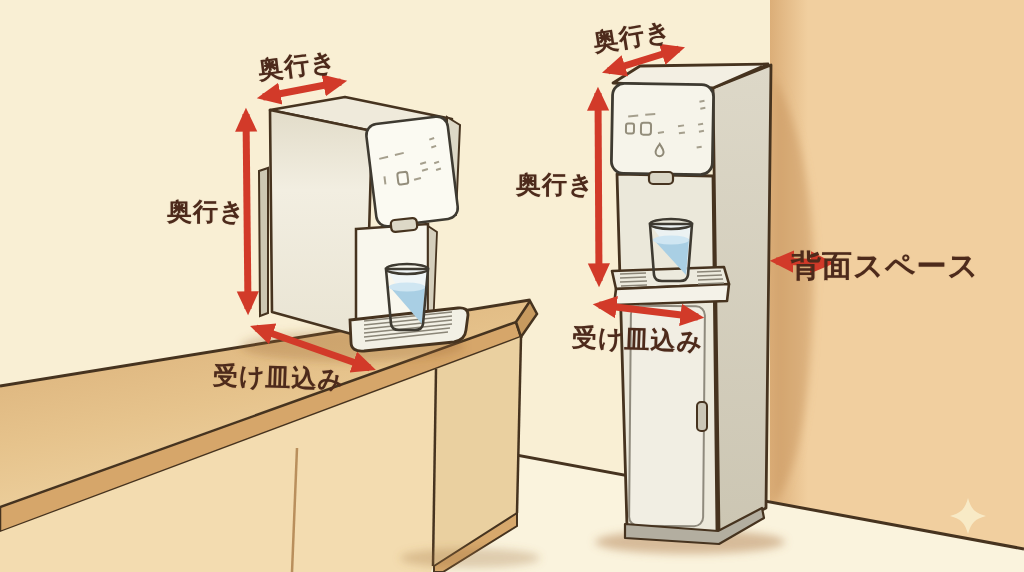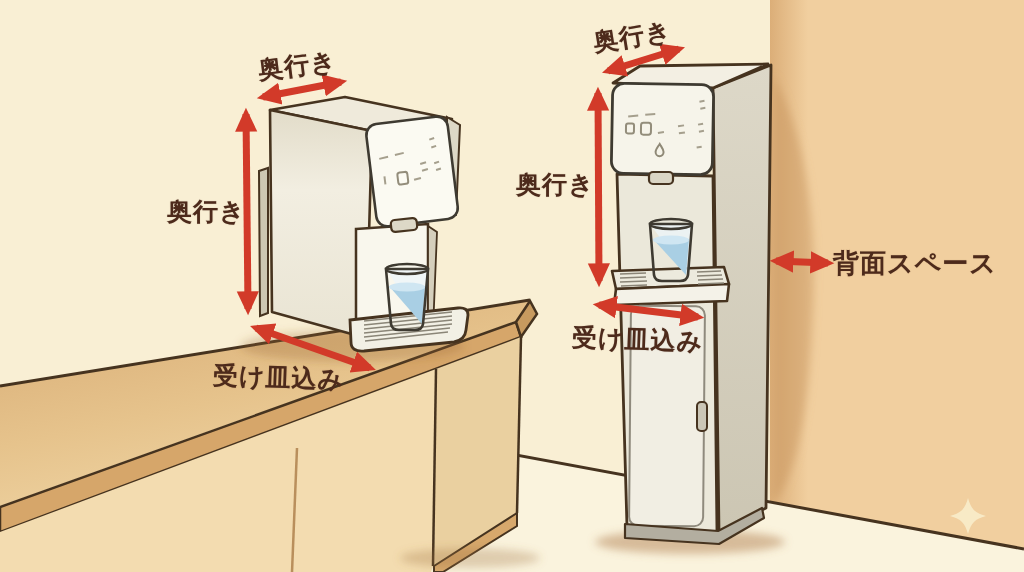--- a/index.html
+++ b/index.html
@@ -18,21 +18,21 @@
     white-space:nowrap;
     text-shadow:0 0 1px rgba(77,42,27,.35);
     user-select:none;
   }
   .lbl-left-depth-top  {left:258px;top:49px;transform:rotate(-7deg);}
   .lbl-left-depth-side {left:167px;top:195px;}
   .lbl-left-tray       {left:213px;top:361px;transform:rotate(2deg);}
   .lbl-right-depth-top {left:593px;top:20px;transform:rotate(-9deg);}
   .lbl-right-depth-side{left:516px;top:168px;}
   .lbl-right-tray      {left:572px;top:323px;transform:rotate(2deg);}
-  .lbl-rear-space      {left:833px;top:246px;font-size:26px;font-family:Liberation Serif, serif;}
+  .lbl-rear-space      {left:791px;top:246px;font-size:30px;font-family:Liberation Serif, serif;}
 </style>
 </head>
 <body>
 
 <div id="stage">
 
   <svg id="scene" width="1024" height="572" viewBox="0 0 1024 572">
     <defs>
       <marker id="ah" viewBox="0 0 10 10" refX="7" refY="5" markerWidth="3.6" markerHeight="3.6" orient="auto-start-reverse">
         <path d="M0,0.6 L9.5,5 L0,9.4 Z" fill="#d23a29"></path>

